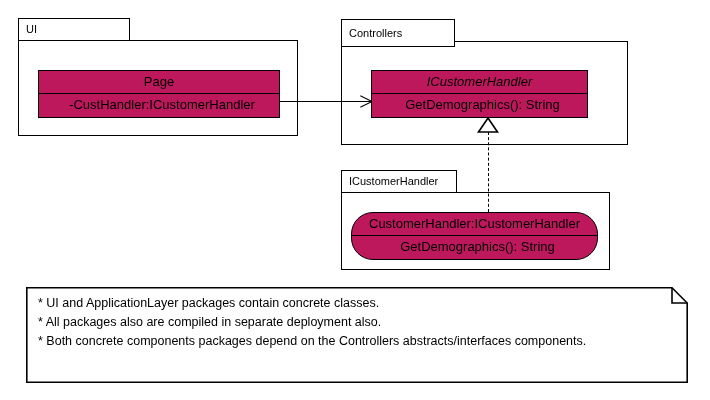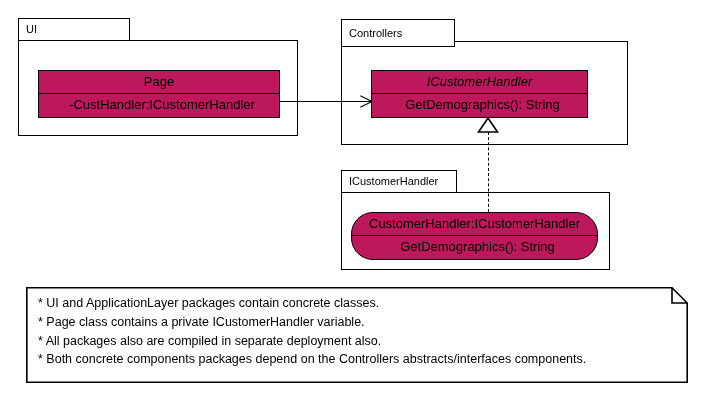--- a/index.html
+++ b/index.html
@@ -164,17 +164,16 @@
   <polygon points="11,1 20.5,15 1.5,15" fill="#ffffff" stroke="#000000" stroke-width="1.6" stroke-linejoin="miter"></polygon>
 </svg>
 
 <div class="note" style="left:26px; top:287px; width:614px; height:96px;">
   <svg class="note-svg" width="662" height="96" viewBox="0 0 662 96" preserveAspectRatio="none">
     <path d="M0.8,0.8 L646,0.8 L661.2,16 L661.2,95.2 L0.8,95.2 Z" fill="#ffffff" stroke="#000000" stroke-width="1.6"></path>
     <path d="M646,0.8 L646,16 L661.2,16" fill="none" stroke="#000000" stroke-width="1.6"></path>
   </svg>
   <div class="note-lines">
     <div>* UI and ApplicationLayer packages contain concrete classes.</div>
-    <div>* Page class contains a private ICustomerHandler variable.</div>
     <div>* All packages also are compiled in separate deployment also.</div>
     <div>* Both concrete components packages depend on the Controllers abstracts/interfaces components.</div>
   </div>
 </div>
 
 </body></html>

